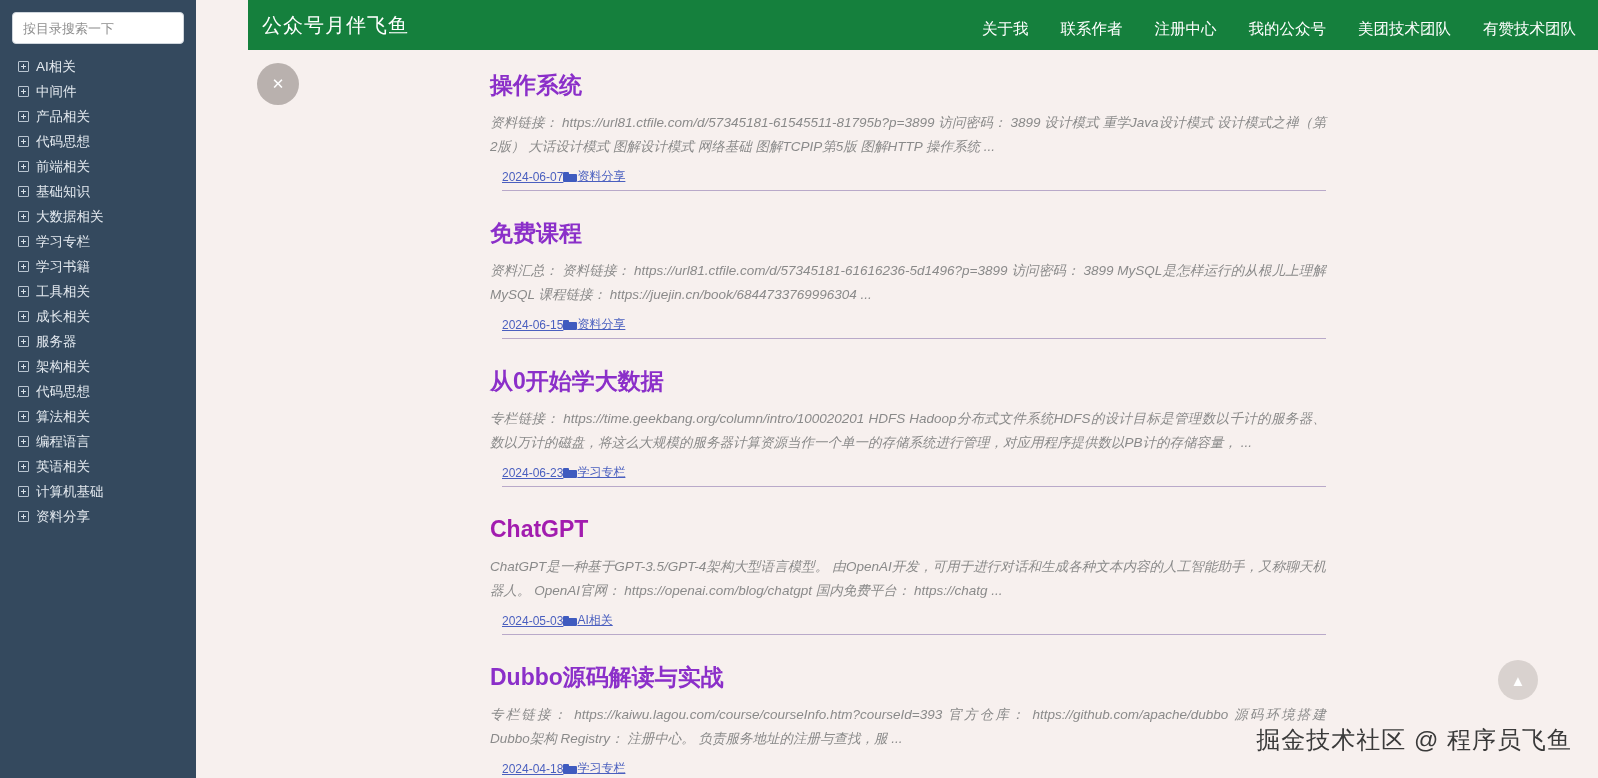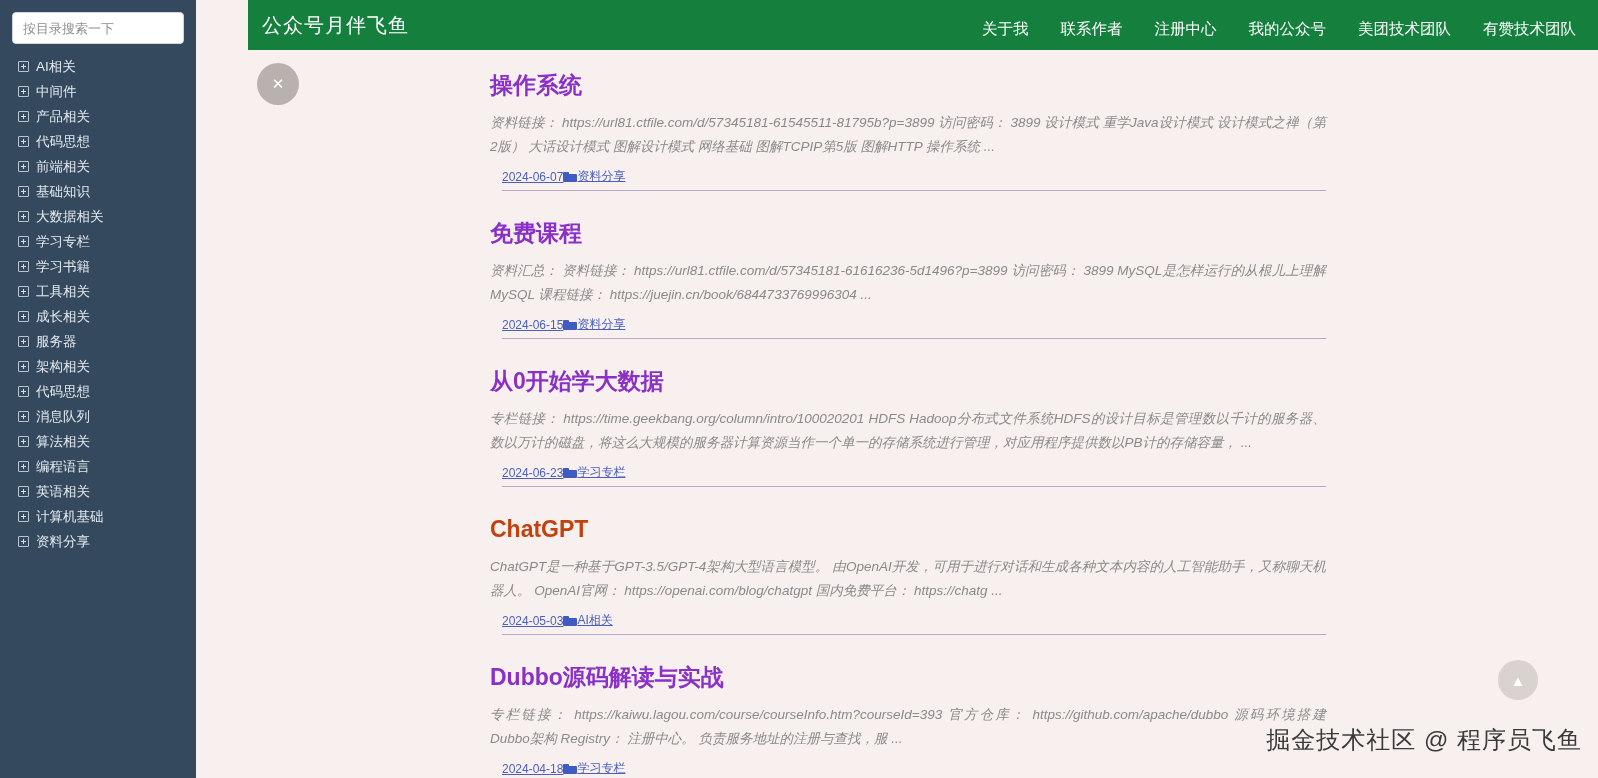--- a/index.html
+++ b/index.html
@@ -129,21 +129,21 @@
   }
   .post { margin-bottom: 27px; }
   .post-title {
     font-size: 23px;
     font-weight: bold;
     color: #8b2fc9;
     margin: 0 0 11px 2px;
     cursor: pointer;
     line-height: 30px;
   }
-  .post-title.blue { color: #c2410c; }
+  .post-title.blue { color: #a21caf; }
   .post-summary {
     font-size: 13.5px;
     color: #8a8a8a;
     line-height: 24px;
     margin: 0 0 9px 2px;
     font-style: italic;
     text-align: justify;
   }
   .post-meta {
     display: flex;
@@ -201,21 +201,21 @@
     align-items: center;
     justify-content: center;
     font-size: 15px;
     cursor: pointer;
     user-select: none;
   }
 
   
   #watermark {
     position: absolute;
-    right: 16px;
+    right: 26px;
     bottom: 22px;
     font-size: 24px;
     color: #3a3a3a;
     white-space: nowrap;
     letter-spacing: 1px;
   }
 </style>
 </head>
 <body>
 
@@ -274,24 +274,20 @@
           <span class="plus-box"></span>
           <span>服务器</span>
         </li>
         <li>
           <span class="plus-box"></span>
           <span>架构相关</span>
         </li>
         <li>
           <span class="plus-box"></span>
           <span>代码思想</span>
-        </li>
-        <li>
-          <span class="plus-box"></span>
-          <span>消息队列</span>
         </li>
         <li>
           <span class="plus-box"></span>
           <span>算法相关</span>
         </li>
         <li>
           <span class="plus-box"></span>
           <span>编程语言</span>
         </li>
         <li>

